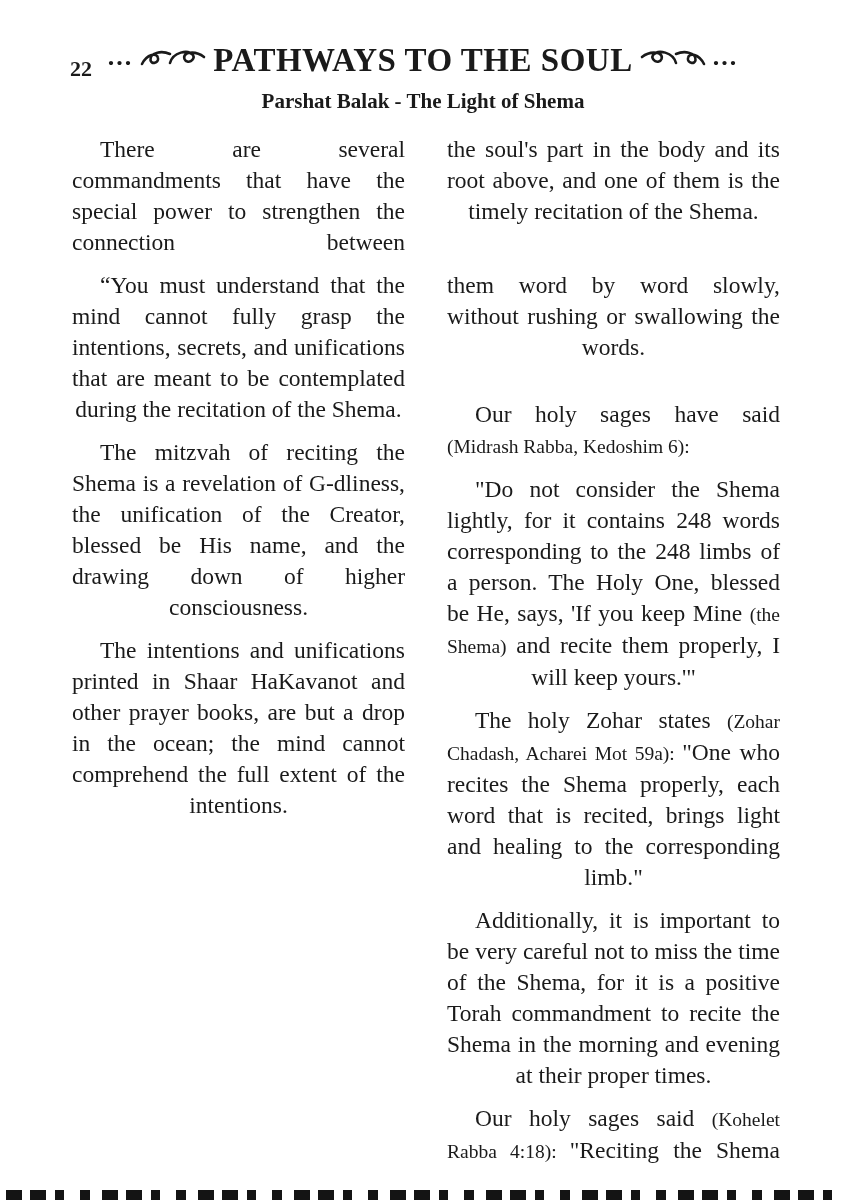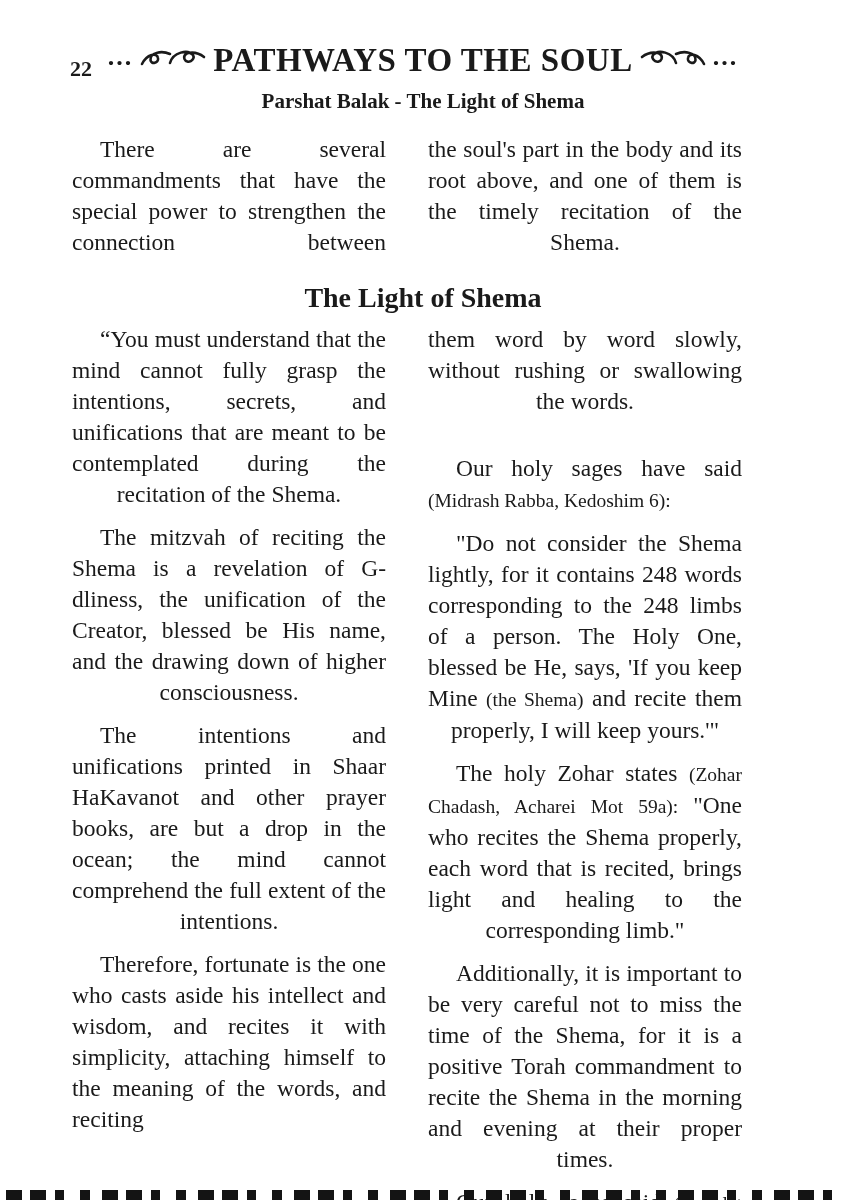--- a/index.html
+++ b/index.html
@@ -7,21 +7,21 @@
        font-family:"Liberation Serif","DejaVu Serif",serif;color:#1a1a1a;}
   .page{position:relative;width:846px;height:1200px;background:#fff;}
 
   .header{padding-top:42px;display:flex;justify-content:center;align-items:center;gap:7px;}
   .page-number{position:absolute;left:70px;top:56px;font-weight:bold;font-size:22px;}
   .title{font-size:33px;font-weight:bold;letter-spacing:.5px;white-space:nowrap;}
   .orn{display:block;}
   .orn-dots{font-size:26px;font-weight:bold;letter-spacing:2px;line-height:1;transform:translateY(-4px);}
   .subtitle{text-align:center;font-weight:bold;font-size:21px;margin-top:10px;}
 
-  .columns{display:grid;grid-template-columns:1fr 1fr;column-gap:42px;padding:0 104px 0 72px;}
+  .columns{display:grid;grid-template-columns:1fr 1fr;column-gap:42px;padding:0 66px 0 72px;}
   .intro{margin-top:20px;}
   .heading{text-align:center;font-size:28px;font-weight:bold;margin:12px 0 10px;}
 
   .para{margin:0 0 12px 0;font-size:23.5px;line-height:31px;text-align:justify;
         text-indent:28px;hyphens:none;}
   .para.noindent{text-indent:0;}
   .last-center{text-align-last:center;}
   .last-justify{text-align-last:justify;}
   .last-left{text-align-last:left;margin-top:36px;}
   .cite{font-size:19.5px;}
@@ -59,28 +59,26 @@
 
   <div class="columns intro">
     <div>
         <p class="para last-justify"><span class="normal">There are several commandments that have the special power to strengthen the connection between</span></p>
       </div>
     <div>
         <p class="para noindent last-center"><span class="normal">the soul's part in the body and its root above, and one of them is the timely recitation of the Shema.</span></p>
       </div>
   </div>
 
-  <div class="heading">The Light of Shema</div>
 
   <div class="columns">
     <div>
         <p class="para last-center"><span class="normal">“You must understand that the mind cannot fully grasp the intentions, secrets, and unifications that are meant to be contemplated during the recitation of the Shema.</span></p>
         <p class="para last-center"><span class="normal">The mitzvah of reciting the Shema is a revelation of G-dliness, the unification of the Creator, blessed be His name, and the drawing down of higher consciousness.</span></p>
         <p class="para last-center"><span class="normal">The intentions and unifications printed in Shaar HaKavanot and other prayer books, are but a drop in the ocean; the mind cannot comprehend the full extent of the intentions.</span></p>
-        <p class="para last-justify"><span class="normal">Therefore, fortunate is the one who casts aside his intellect and wisdom, and recites it with simplicity, attaching himself to the meaning of the words, and reciting</span></p>
       </div>
     <div>
         <p class="para noindent last-center"><span class="normal">them word by word slowly, without rushing or swallowing the words.</span></p>
         <p class="para last-left"><span class="normal">Our holy sages have said </span><span class="cite">(Midrash Rabba, Kedoshim 6):</span></p>
         <p class="para last-center"><span class="normal">"Do not consider the Shema lightly, for it contains 248 words corresponding to the 248 limbs of a person. The Holy One, blessed be He, says, 'If you keep Mine </span><span class="cite">(the Shema)</span><span class="normal"> and recite them properly, I will keep yours.'"</span></p>
         <p class="para last-center"><span class="normal">The holy Zohar states </span><span class="cite">(Zohar Chadash, Acharei Mot 59a): </span><span class="normal">"One who recites the Shema properly, each word that is recited, brings light and healing to the corresponding limb."</span></p>
         <p class="para last-center"><span class="normal">Additionally, it is important to be very careful not to miss the time of the Shema, for it is a positive Torah commandment to recite the Shema in the morning and evening at their proper times.</span></p>
         <p class="para last-justify"><span class="normal">Our holy sages said </span><span class="cite">(Kohelet Rabba 4:18): </span><span class="normal">"Reciting the Shema</span></p>
       </div>
   </div>

